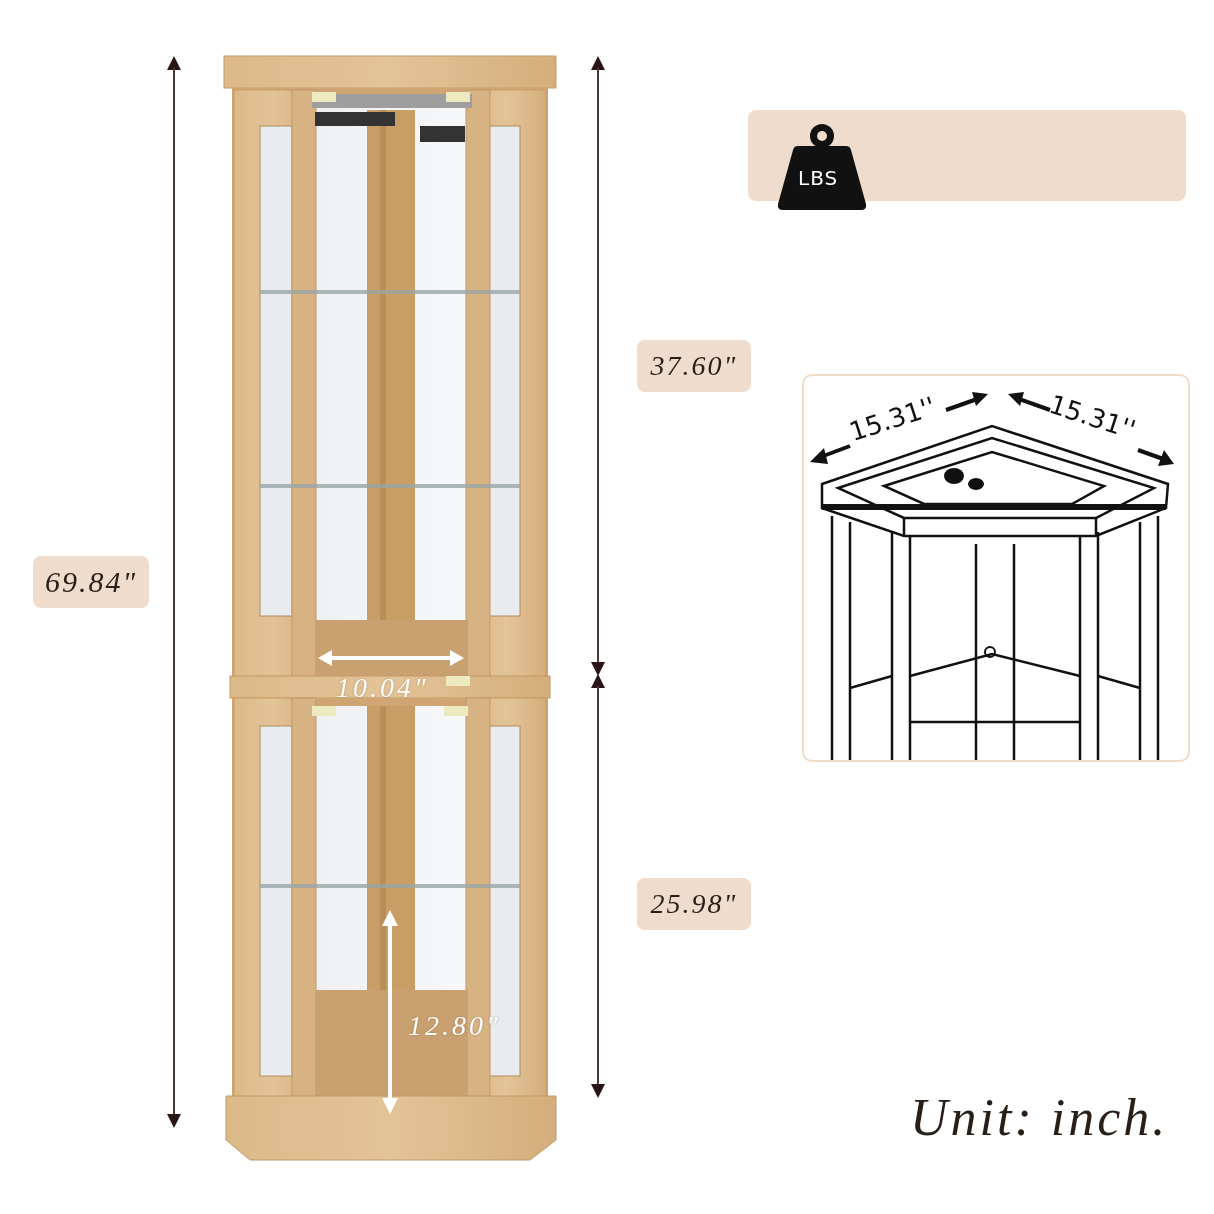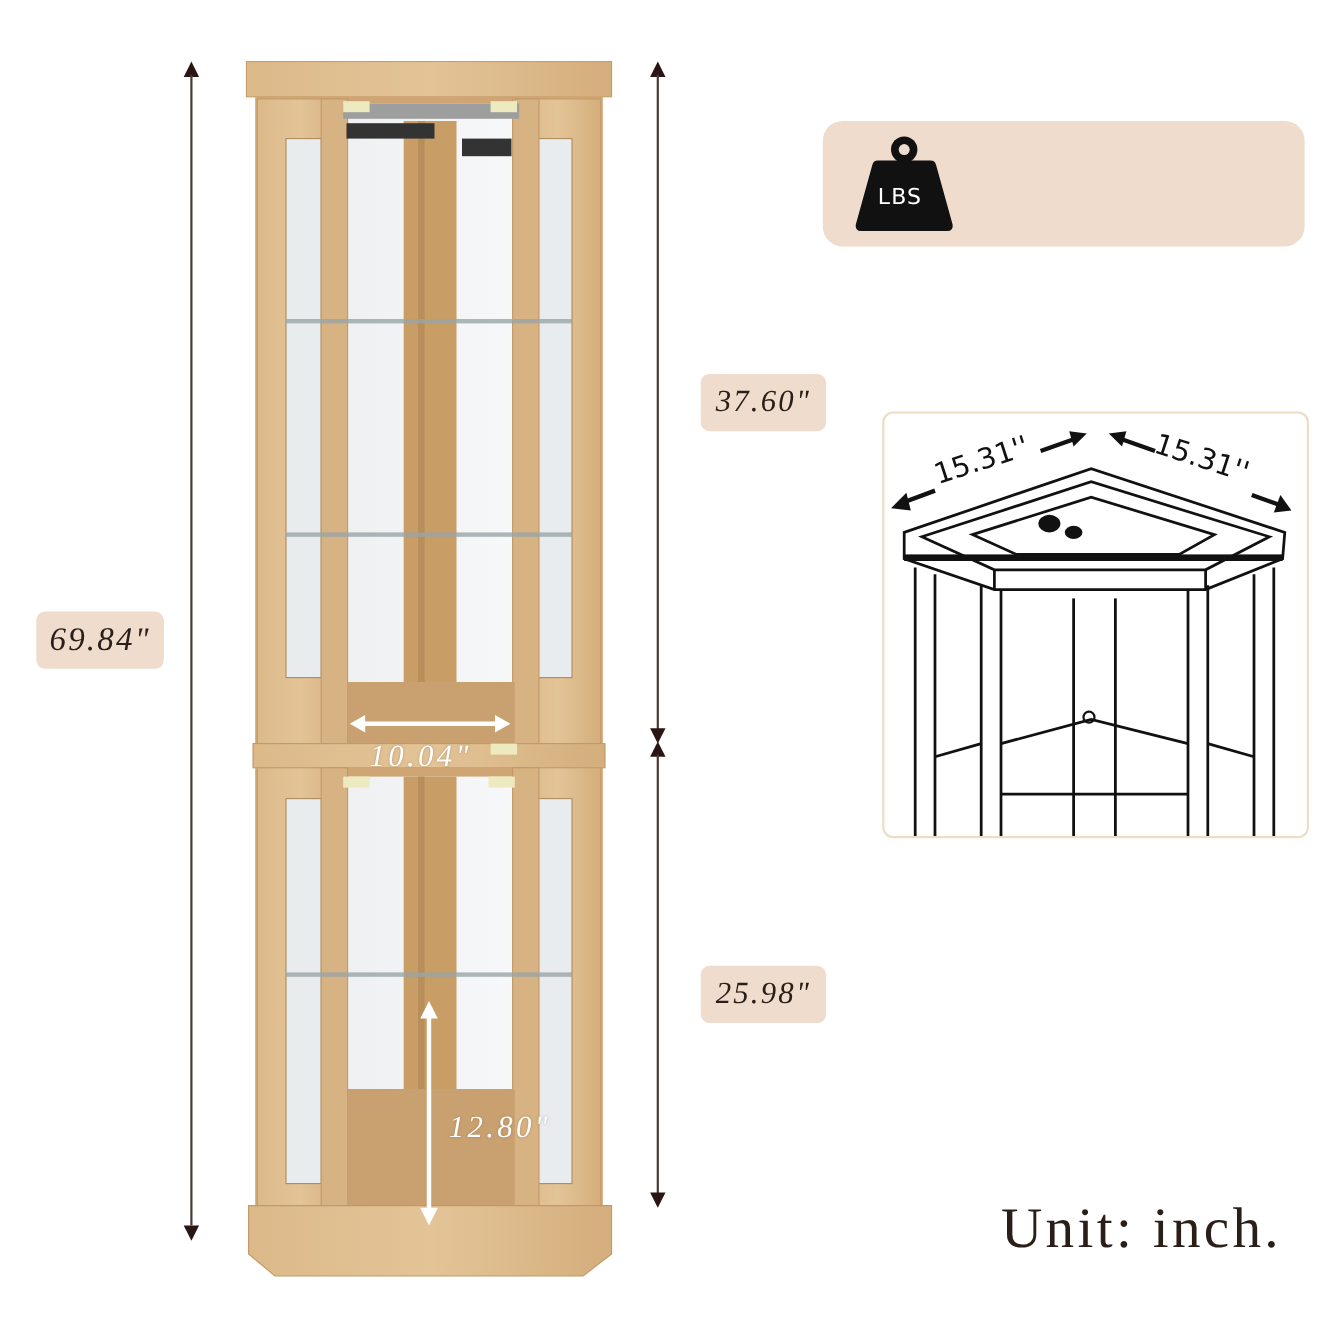--- a/index.html
+++ b/index.html
@@ -7,31 +7,31 @@
   .abs { position:absolute; }
   .dim-label {
     position:absolute; background:#efdccc; border-radius:8px;
     font-family:"Liberation Serif", serif; font-style:italic; color:#2a1e18;
     display:flex; align-items:center; justify-content:center; letter-spacing:2px;
   }
   .vline { position:absolute; width:2px; background:#4a3a34; }
   .arrow-up { position:absolute; width:0; height:0; border-left:7px solid transparent; border-right:7px solid transparent; border-bottom:14px solid #2a1414; }
   .arrow-down { position:absolute; width:0; height:0; border-left:7px solid transparent; border-right:7px solid transparent; border-top:14px solid #2a1414; }
   .weight-box {
-    position:absolute; left:748px; top:110px; width:438px; height:114px;
-    background:#efdccc; border-radius:18px;
+    position:absolute; left:748px; top:110px; width:438px; height:91px;
+    background:#efdccc; border-radius:8px;
   }
   .weight-text { position:absolute; left:122px; top:38px; font-size:27px; color:#2a1e18; letter-spacing:2px; font-family:"DejaVu Sans", sans-serif; }
   .diagram-box {
     position:absolute; left:802px; top:374px; width:384px; height:384px;
     border:2px solid #ecdcc8; border-radius:10px; background:#fff; overflow:hidden;
   }
   .unit-text {
     position:absolute; left:910px; top:1088px; font-family:"Liberation Serif", serif;
-    font-size:52px; color:#2a1e18; letter-spacing:3px;
+    font-style:italic; font-size:52px; color:#2a1e18; letter-spacing:3px;
   }
   .inner-label { position:absolute; font-family:"Liberation Serif", serif; font-style:italic; color:#ffffff; font-size:28px; letter-spacing:3px; text-shadow:0 0 2px rgba(120,90,60,.5); }
 </style>
 </head>
 <body>
 
 <div class="arrow-up" style="left:167px; top:56px;"></div>
 <div class="vline" style="left:173px; top:68px; height:1046px;"></div>
 <div class="arrow-down" style="left:167px; top:1114px;"></div>
 <div class="dim-label" style="left:33px; top:556px; width:116px; height:52px; font-size:30px;">69.84"</div>

